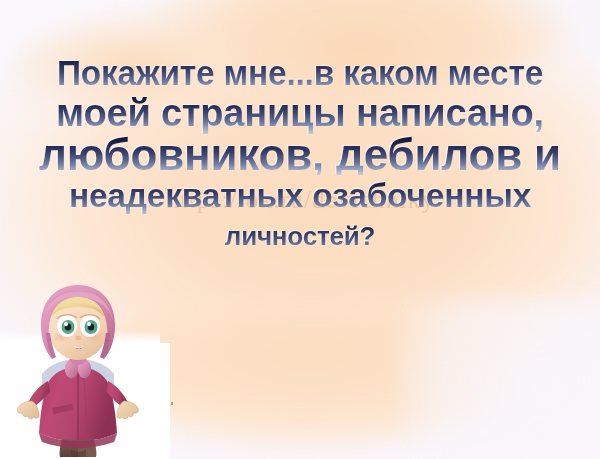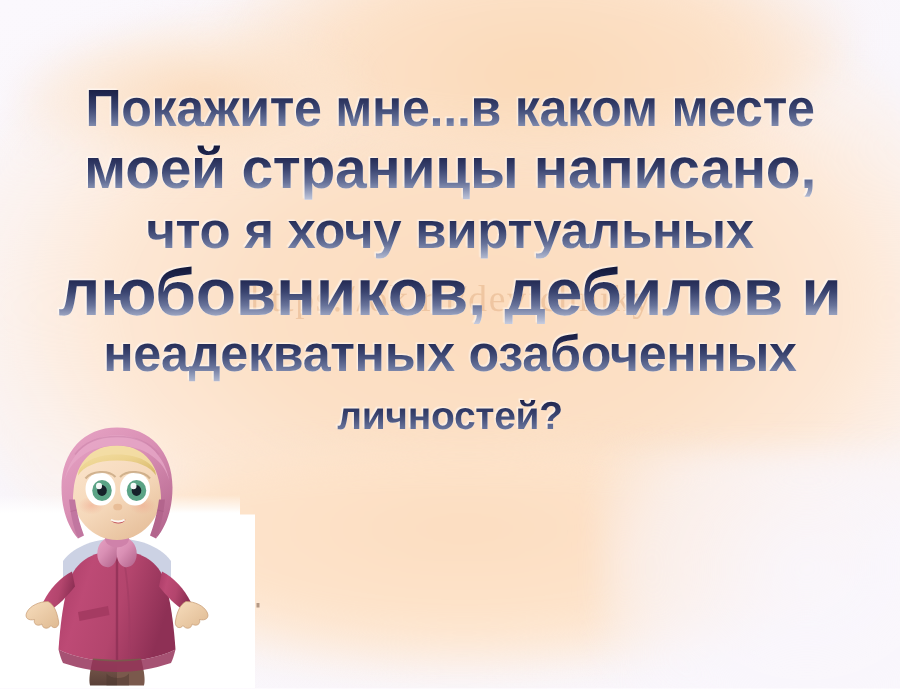--- a/index.html
+++ b/index.html
@@ -185,21 +185,20 @@
   <div class="blob-top"></div>
   <div class="blob-left"></div>
   <div class="blob-bottom"></div>
   <div class="blob-corner-fade"></div>
 
   <div class="watermark">https://ok.ru/devichniky</div>
 
   <div class="quote">
     <span class="qline l1">Покажите мне...в каком месте</span>
     <span class="qline l2">моей страницы написано,</span>
-    <span class="qline l3">что я хочу виртуальных</span>
     <span class="qline l4">любовников, дебилов и</span>
     <span class="qline l5">неадекватных озабоченных</span>
     <span class="qline l6">личностей?</span>
   </div>
 
   <div class="photo-panel-top"></div>
   <div class="photo-panel"></div>
   <div class="speck"></div>
 
   <div class="masha">

